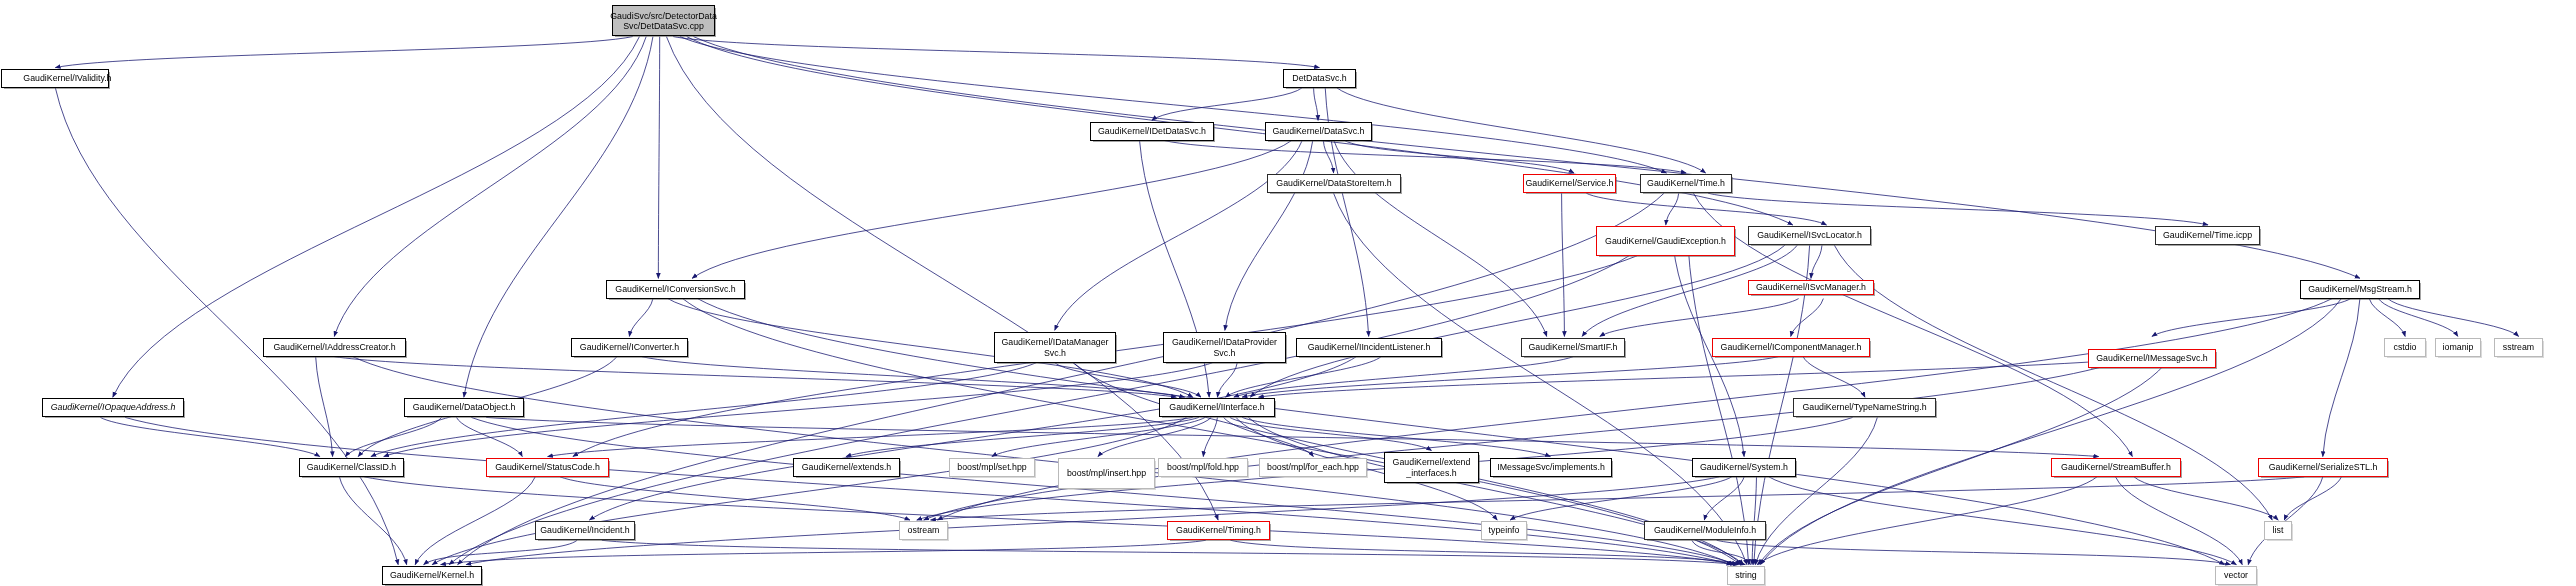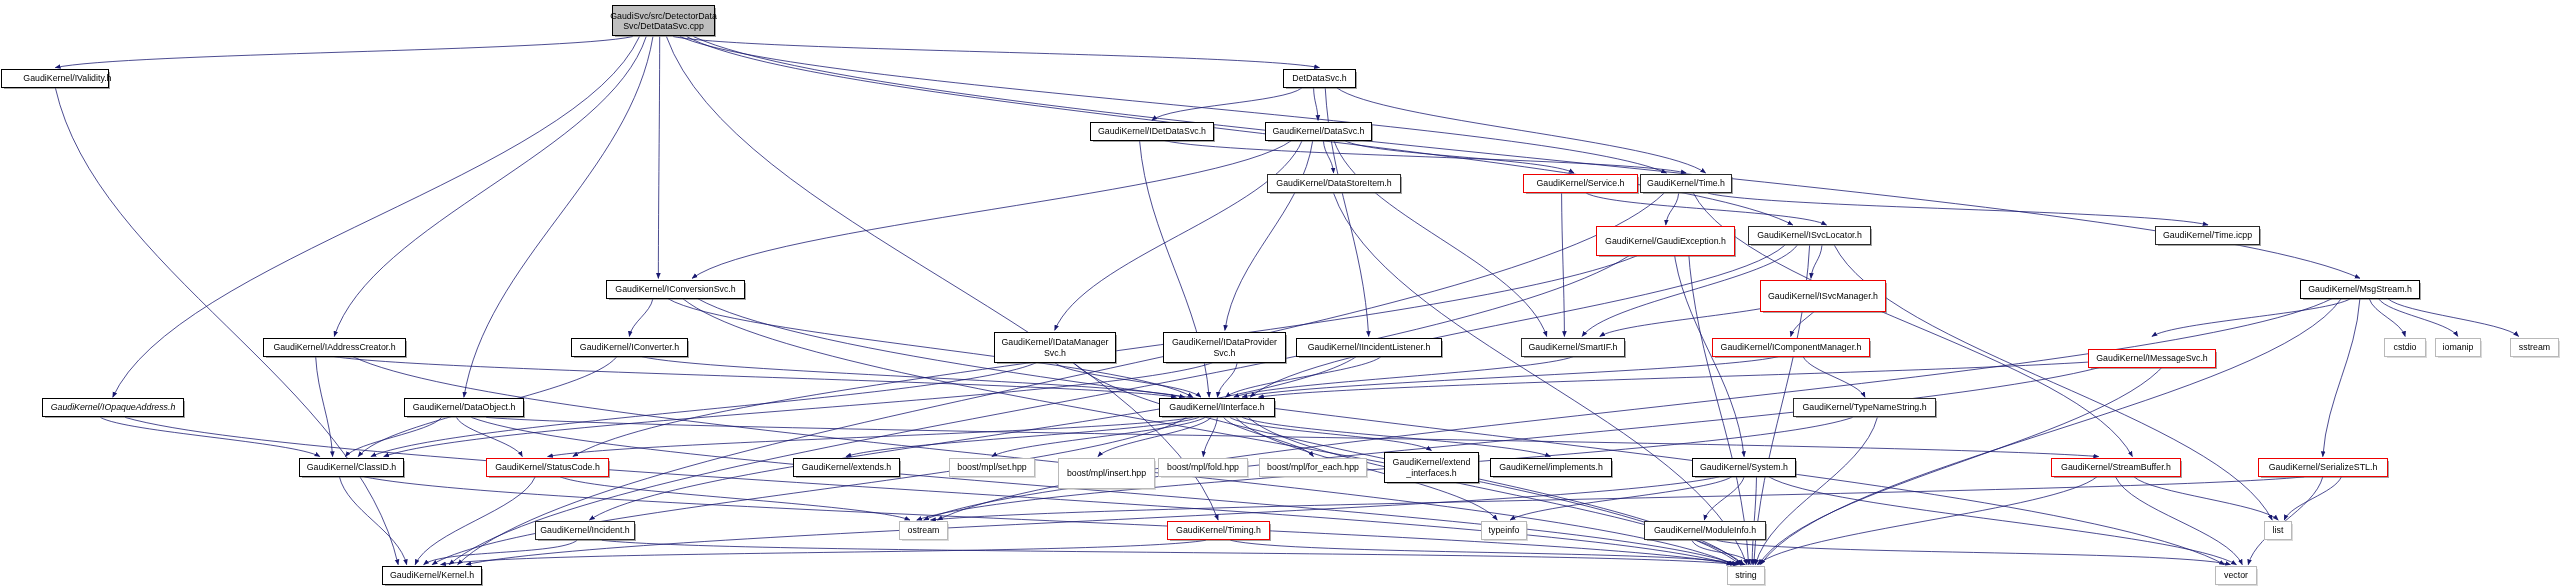--- a/index.html
+++ b/index.html
@@ -140,55 +140,55 @@
       </g>
   </svg>
   <div id="nodes">
       <div class="gnode rootbox" style="left: 612px; top: 5.4px; width: 103px; height: 31px;">GaudiSvc/src/DetectorData
 Svc/DetDataSvc.cpp</div>
       <div class="gnode " style="left: 1.4px; top: 69px; width: 108px; height: 19px; padding-left: 24px;">GaudiKernel/IValidity.h</div>
       <div class="gnode " style="left: 1283px; top: 69px; width: 73px; height: 19px;">DetDataSvc.h</div>
       <div class="gnode " style="left: 1090px; top: 122px; width: 124px; height: 19px;">GaudiKernel/IDetDataSvc.h</div>
       <div class="gnode " style="left: 1265px; top: 122px; width: 107px; height: 19px;">GaudiKernel/DataSvc.h</div>
       <div class="gnode dark" style="left: 1267px; top: 174px; width: 134px; height: 19px;">GaudiKernel/DataStoreItem.h</div>
-      <div class="gnode red" style="left: 1523px; top: 174px; width: 115px; height: 19px; text-align: right;">GaudiKernel/Service.h</div>
+      <div class="gnode red" style="left: 1523px; top: 174px; width: 93px; height: 19px; text-align: right;">GaudiKernel/Service.h</div>
       <div class="gnode dark" style="left: 1640px; top: 174px; width: 92px; height: 19px;">GaudiKernel/Time.h</div>
       <div class="gnode red" style="left: 1596px; top: 226px; width: 139px; height: 30px;">GaudiKernel/GaudiException.h</div>
       <div class="gnode dark" style="left: 1748px; top: 226px; width: 123px; height: 19px;">GaudiKernel/ISvcLocator.h</div>
       <div class="gnode dark" style="left: 2155px; top: 226px; width: 105px; height: 19px;">GaudiKernel/Time.icpp</div>
       <div class="gnode " style="left: 606px; top: 280px; width: 139px; height: 19px;">GaudiKernel/IConversionSvc.h</div>
-      <div class="gnode red" style="left: 1748px; top: 280px; width: 126px; height: 32px; margin-left: 12px;">GaudiKernel/ISvcManager.h</div>
+      <div class="gnode red" style="left: 1748px; top: 280px; width: 126px; height: 15px;">GaudiKernel/ISvcManager.h</div>
       <div class="gnode " style="left: 2300px; top: 280px; width: 120px; height: 19px;">GaudiKernel/MsgStream.h</div>
       <div class="gnode " style="left: 263px; top: 338px; width: 143px; height: 19px;">GaudiKernel/IAddressCreator.h</div>
       <div class="gnode " style="left: 571px; top: 338px; width: 117px; height: 19px;">GaudiKernel/IConverter.h</div>
       <div class="gnode " style="left: 994px; top: 332px; width: 122px; height: 31px;">GaudiKernel/IDataManager
 Svc.h</div>
       <div class="gnode " style="left: 1163px; top: 332px; width: 123px; height: 31px;">GaudiKernel/IDataProvider
 Svc.h</div>
       <div class="gnode " style="left: 1296px; top: 338px; width: 146px; height: 19px;">GaudiKernel/IIncidentListener.h</div>
       <div class="gnode dark" style="left: 1521px; top: 338px; width: 104px; height: 19px;">GaudiKernel/SmartIF.h</div>
       <div class="gnode red" style="left: 1712px; top: 338px; width: 158px; height: 19px;">GaudiKernel/IComponentManager.h</div>
       <div class="gnode red" style="left: 2088px; top: 338px; width: 128px; height: 19px; margin-top: 11px;">GaudiKernel/IMessageSvc.h</div>
       <div class="gnode gray" style="left: 2384px; top: 338px; width: 42px; height: 19px;">cstdio</div>
       <div class="gnode gray" style="left: 2435px; top: 338px; width: 46px; height: 19px;">iomanip</div>
-      <div class="gnode gray" style="left: 2494px; top: 338px; width: 49px; height: 19px; margin-left: 16px;">sstream</div>
+      <div class="gnode gray" style="left: 2494px; top: 338px; width: 49px; height: 19px;">sstream</div>
       <div class="gnode " style="left: 42px; top: 398px; width: 142px; height: 19px; font-style: italic;">GaudiKernel/IOpaqueAddress.h</div>
       <div class="gnode " style="left: 404px; top: 398px; width: 120px; height: 19px;">GaudiKernel/DataObject.h</div>
       <div class="gnode " style="left: 1159px; top: 398px; width: 116px; height: 19px;">GaudiKernel/IInterface.h</div>
       <div class="gnode dark" style="left: 1793px; top: 398px; width: 143px; height: 19px;">GaudiKernel/TypeNameString.h</div>
       <div class="gnode " style="left: 299px; top: 458px; width: 105px; height: 19px;">GaudiKernel/ClassID.h</div>
       <div class="gnode red" style="left: 486px; top: 458px; width: 123px; height: 19px;">GaudiKernel/StatusCode.h</div>
       <div class="gnode " style="left: 793px; top: 458px; width: 107px; height: 19px;">GaudiKernel/extends.h</div>
       <div class="gnode gray" style="left: 949px; top: 458px; width: 86px; height: 19px;">boost/mpl/set.hpp</div>
       <div class="gnode gray" style="left: 1049px; top: 458px; width: 97px; height: 31px; margin-left: 9px;">boost/mpl/insert.hpp</div>
       <div class="gnode gray" style="left: 1158px; top: 458px; width: 90px; height: 19px;">boost/mpl/fold.hpp</div>
       <div class="gnode gray" style="left: 1259px; top: 458px; width: 108px; height: 19px;">boost/mpl/for_each.hpp</div>
       <div class="gnode " style="left: 1384px; top: 452px; width: 95px; height: 31px;">GaudiKernel/extend
 _interfaces.h</div>
-      <div class="gnode " style="left: 1490px; top: 458px; width: 122px; height: 19px;">GaudiKernel/implements.h</div>
+      <div class="gnode " style="left: 1490px; top: 458px; width: 122px; height: 19px;">IMessageSvc/implements.h</div>
       <div class="gnode " style="left: 1692px; top: 458px; width: 104px; height: 19px;">GaudiKernel/System.h</div>
       <div class="gnode red" style="left: 2051px; top: 458px; width: 130px; height: 19px;">GaudiKernel/StreamBuffer.h</div>
       <div class="gnode red" style="left: 2258px; top: 458px; width: 130px; height: 19px;">GaudiKernel/SerializeSTL.h</div>
       <div class="gnode dark" style="left: 535px; top: 521px; width: 100px; height: 19px;">GaudiKernel/Incident.h</div>
       <div class="gnode gray" style="left: 899px; top: 521px; width: 49px; height: 19px;">ostream</div>
       <div class="gnode red" style="left: 1167px; top: 521px; width: 103px; height: 19px;">GaudiKernel/Timing.h</div>
       <div class="gnode gray" style="left: 1481px; top: 521px; width: 46px; height: 19px;">typeinfo</div>
       <div class="gnode dark" style="left: 1644px; top: 521px; width: 122px; height: 19px;">GaudiKernel/ModuleInfo.h</div>
       <div class="gnode gray" style="left: 2264px; top: 521px; width: 28px; height: 19px;">list</div>
       <div class="gnode " style="left: 382px; top: 566px; width: 100px; height: 19px;">GaudiKernel/Kernel.h</div>

